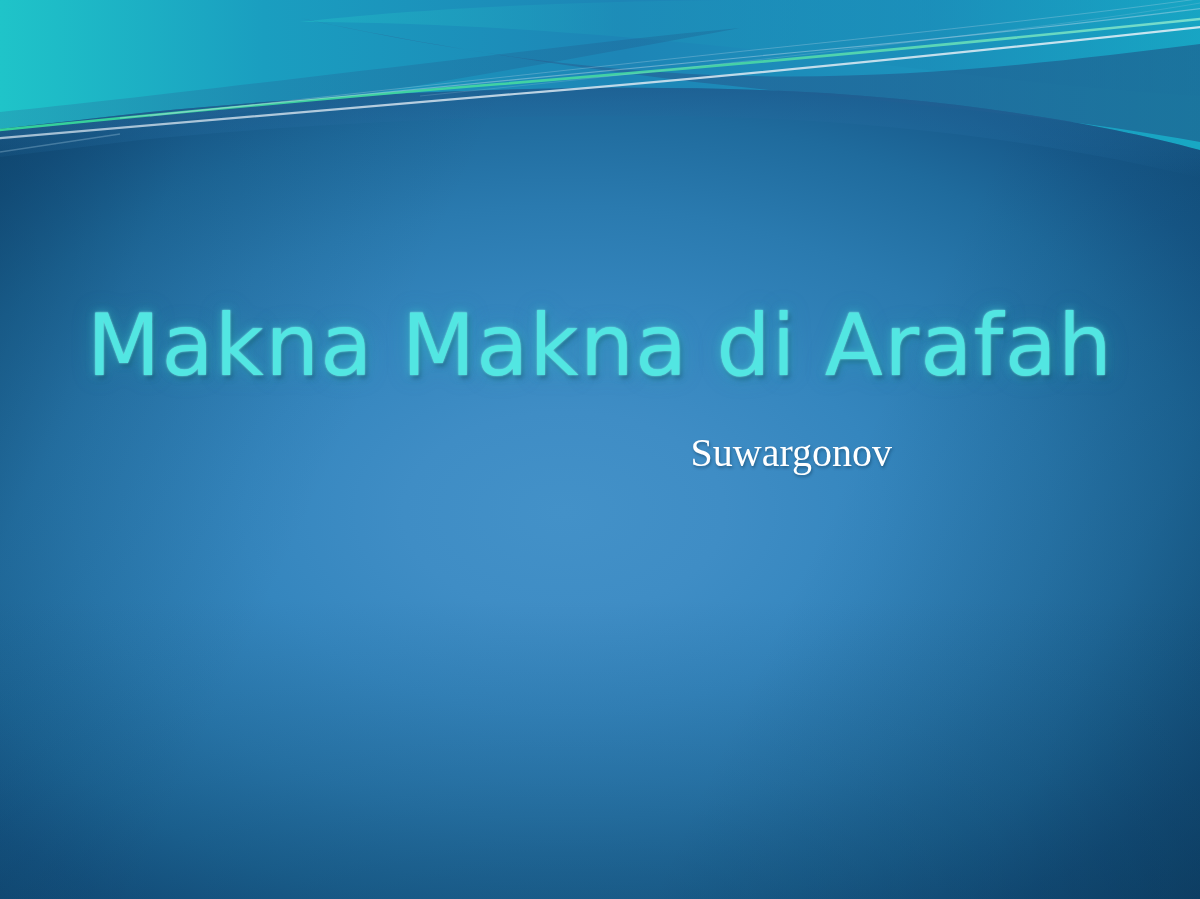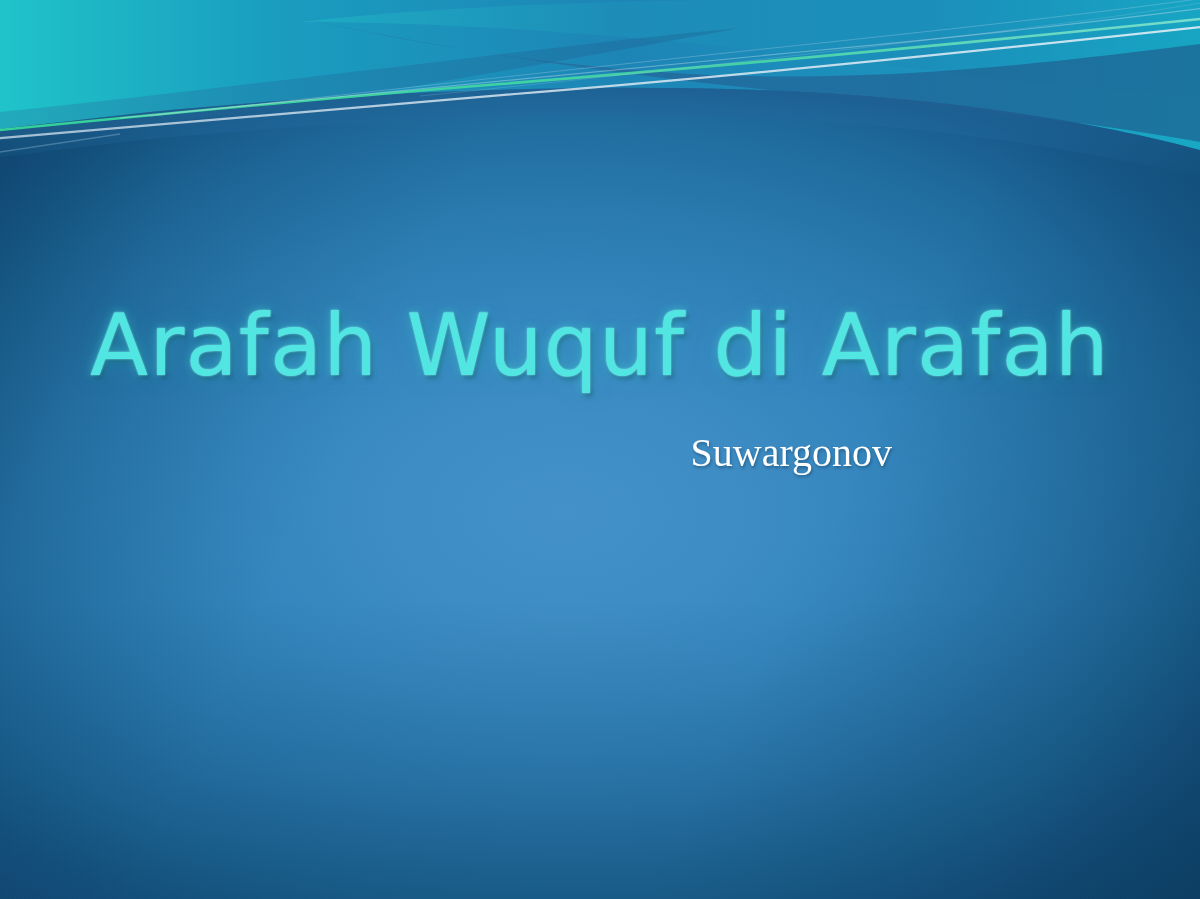--- a/index.html
+++ b/index.html
@@ -197,20 +197,20 @@
       <path d="M150,116 C370,92 600,66 830,42
                C960,28 1090,14 1205,-2" fill="none" stroke="#bcd7e8" stroke-width="1.0" opacity="0.30"></path>
       <path d="M420,96 C620,76 830,52 1010,30
                C1100,19 1160,10 1206,2" fill="none" stroke="#a9cde2" stroke-width="1.0" opacity="0.22"></path>
 
       <path d="M0,152 C40,146 80,140 120,134" fill="none" stroke="#9fc6dd" stroke-width="1.4" opacity="0.35"></path>
     </svg>
   </div>
 
   <div id="title-block">
-    <span id="slide-title">Arafah Wuquf di Arafah</span>
+    <span id="slide-title">Makna Makna di Arafah</span>
   </div>
 
   <div id="subtitle-block">
     <span id="slide-subtitle">Suwargonov</span>
   </div>
 
 </div>
 
 </body></html>

